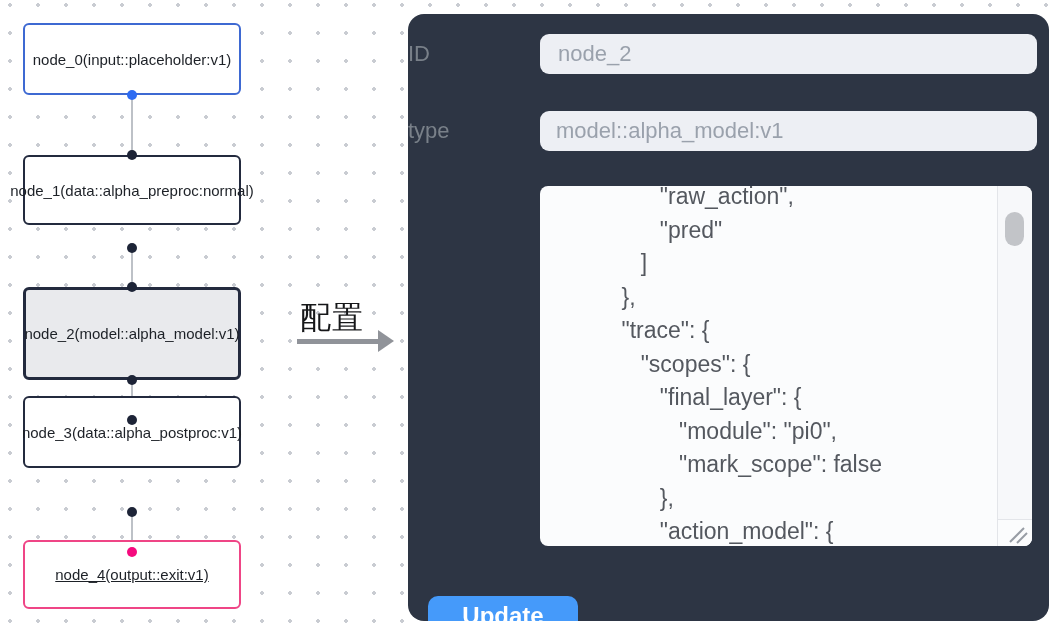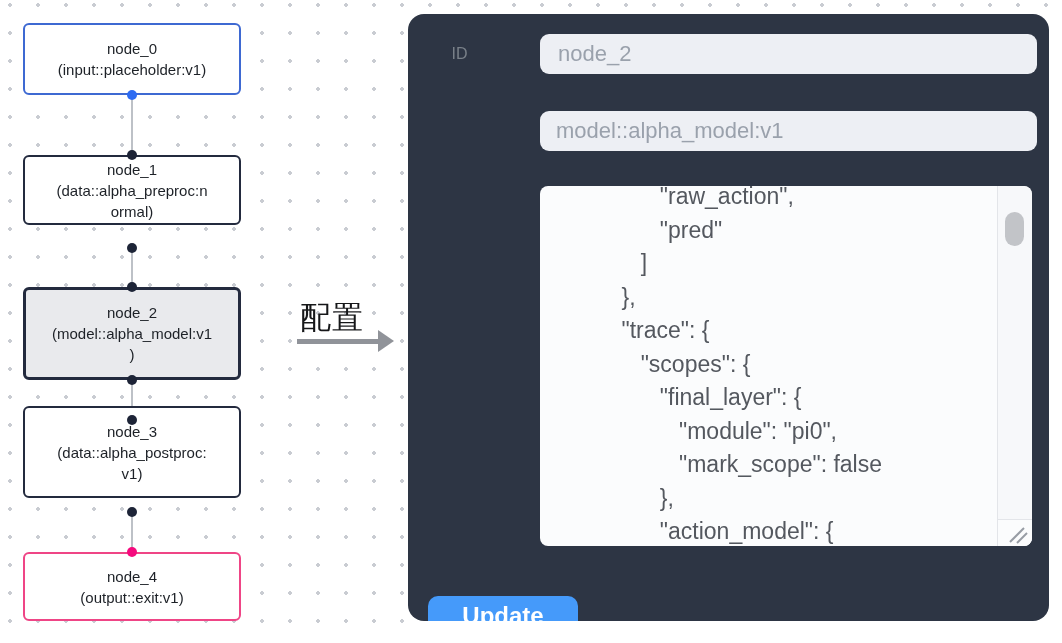--- a/index.html
+++ b/index.html
@@ -7,28 +7,28 @@
     font-family: "Liberation Sans", sans-serif; position: relative; }
 
   .dot-grid { position: absolute; pointer-events: none;
     background-image: radial-gradient(circle, #c9ccd2 1.6px, rgba(0,0,0,0) 1.7px);
     background-size: 28px 28px; background-position: -4px -9px; }
   .dots-left { left: 0; top: 0; width: 420px; height: 643px; }
   .dots-top  { left: 420px; top: 0; width: 642px; height: 14px; }
 
   
   .flow-node { position: absolute; left: 23px; width: 218px; border-radius: 6px;
-    background: #ffffff; display: flex; flex-direction: column; align-items: center;
+    background: #ffffff; display: flex; align-items: center;
     justify-content: center; text-align: center; font-size: 15px; line-height: 21px;
     color: #1d2127; z-index: 2; }
   .node-0 { top: 23px;  height: 72px; border: 2px solid #3e69d2; }
   .node-1 { top: 155px; height: 70px; border: 2px solid #232a3e; }
   .node-2 { top: 287px; height: 93px; border: 3px solid #232a3e; background: #e9eaed; }
-  .node-3 { top: 406px; height: 92px; border: 2px solid #232a3e; }
-  .node-4 { top: 552px; height: 69px; border: 2px solid #ef4586; }
+  .node-3 { top: 396px; height: 72px; border: 2px solid #232a3e; }
+  .node-4 { top: 540px; height: 69px; border: 2px solid #ef4586; text-decoration: underline; }
 
   .edge { position: absolute; left: 131px; width: 2px; background: #bdc1c7; z-index: 1; }
   .edge-01 { top: 95px;  height: 60px; }
   .edge-12 { top: 248px; height: 39px; }
   .edge-23 { top: 380px; height: 40px; }
   .edge-34 { top: 512px; height: 40px; }
 
   .cdot { position: absolute; left: 127px; width: 10px; height: 10px; border-radius: 50%;
     background: #1d2437; z-index: 3; }
   .cdot-blue { background: #2d6bf2; }
@@ -40,21 +40,21 @@
   .arrow-line { position: absolute; left: 297px; top: 339px; width: 82px; height: 5px;
     background: #909399; z-index: 2; }
   .arrow-head { position: absolute; left: 378px; top: 330px; width: 0; height: 0;
     border-left: 16px solid #909399; border-top: 11px solid transparent;
     border-bottom: 11px solid transparent; z-index: 2; }
 
   
   .panel { position: absolute; left: 408px; top: 14px; width: 641px; height: 607px;
     background: #2d3544; border-radius: 16px; overflow: hidden; z-index: 4; }
   .fld-label { position: absolute; left: 0; width: 103px; height: 40px; line-height: 40px;
-    text-align: center; font-size: 16px; color: #798089; }
+    text-align: left; font-size: 22px; color: #798089; }
   .lbl-id { top: 20px; } .lbl-type { top: 97px; } .lbl-config { top: 178px; }
   .fld-input { position: absolute; left: 132px; width: 497px; height: 40px;
     background: #edeff4; border: none; outline: none; border-radius: 9px;
     padding: 0 18px; font-size: 22px; color: #9aa1ac;
     font-family: "Liberation Sans", sans-serif; }
   .inp-id { top: 20px; } .inp-type { top: 97px; padding-left: 16px; }
 
   .codebox { position: absolute; left: 132px; top: 172px; width: 492px; height: 360px;
     background: #fbfcfd; border-radius: 8px; overflow: hidden; }
   .codebox pre { margin: -6px 0 0 0; padding-left: 24px; white-space: pre;
@@ -118,20 +118,21 @@
 <div class="cdot cdot-pink" style="top:547px"></div>
 
 <div class="arrow-label">配置</div>
 <div class="arrow-line"></div>
 <div class="arrow-head"></div>
 
 <div class="panel">
   <div class="fld-label lbl-id">ID</div>
   <input class="fld-input inp-id" type="text" value="node_2" style="">
 
+  <div class="fld-label lbl-type">type</div>
   <input class="fld-input inp-type" type="text" value="model::alpha_model:v1" style="">
 
   <div class="codebox">
     <pre>               "raw_action",
                "pred"
             ]
          },
          "trace": {
             "scopes": {
                "final_layer": {

